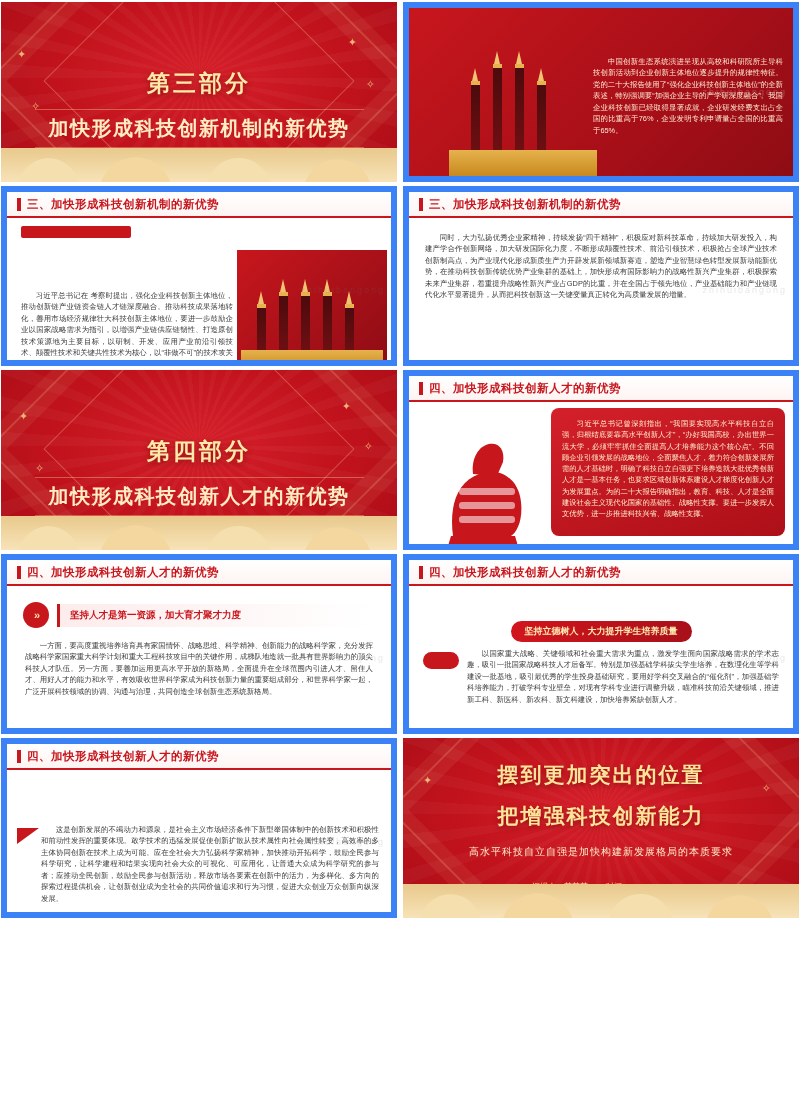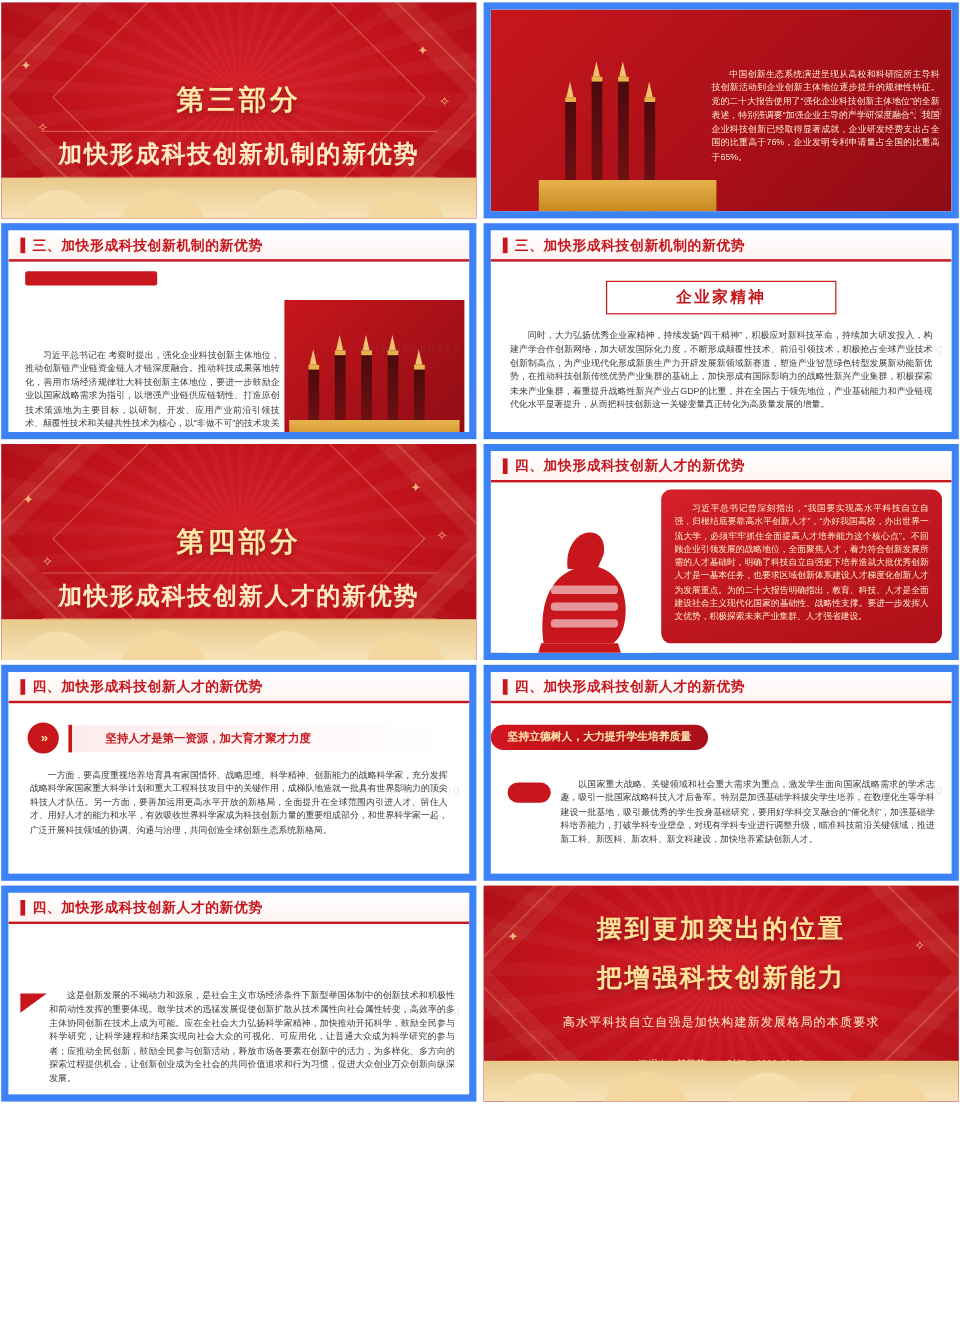--- a/index.html
+++ b/index.html
@@ -132,21 +132,21 @@
   .chevrons {
     width: 26px; height: 26px; border-radius: 50%;
     background: #c8161d; color: #ffe0a0;
     display: flex; align-items: center; justify-content: center;
     font-size: 11px; letter-spacing: -2px; font-weight: bold;
     flex: 0 0 auto;
   }
   .title-pill {
     background: linear-gradient(90deg,#fdecec,#ffffff);
     border-left: 3px solid #c8161d;
-    padding: 5px 28px;
+    padding: 5px 10px;
     font-size: 9.5px; font-weight: bold; color: #c8161d;
   }
   .box-title {
     border: 1.5px solid #c8161d;
     color: #c8161d; font-weight: bold;
     font-size: 13px; text-align: center;
     padding: 4px 0; letter-spacing: 2px;
   }
   .brush-wrap { position: relative; }
   .brush {
@@ -247,21 +247,20 @@
       <div class="watermark wm-dark">zhihuibangong</div>
     </div>
   </div>
 
   <div class="slide content">
     <div class="chead">
       <div class="bar"></div>
       <div class="htxt">三、加快形成科技创新机制的新优势</div>
     </div>
     <div class="cbody">
-      <div class="box-title" style="margin:14px 96px 0 96px;">企业家精神</div>
       <div class="para indent" style="margin:12px 16px 0 16px;">同时，大力弘扬优秀企业家精神，持续发扬“四干精神”，积极应对新科技革命，持续加大研发投入，构建产学合作创新网络，加大研发国际化力度，不断形成颠覆性技术、前沿引领技术，积极抢占全球产业技术创新制高点，为产业现代化形成新质生产力开辟发展新领域新赛道，塑造产业智慧绿色转型发展新动能新优势，在推动科技创新传统优势产业集群的基础上，加快形成有国际影响力的战略性新兴产业集群，积极探索未来产业集群，着重提升战略性新兴产业占GDP的比重，并在全国占于领先地位，产业基础能力和产业链现代化水平显著提升，从而把科技创新这一关键变量真正转化为高质量发展的增量。</div>
       <div class="watermark wm-dark">zhihuibangong</div>
     </div>
   </div>
 
   <div class="slide cover">
     <div class="rays"></div>
     <div class="diamond"></div>
     <div class="diamond2"></div>
     <div class="bird" style="left:18px;top:40px;">✦</div>
@@ -287,21 +286,21 @@
           <g fill="#c8161d">
             <path d="M22 128 L98 128 L92 108 L28 108 Z"></path>
             <path d="M30 108 C26 78 34 54 56 46 C78 38 96 52 98 74 C100 92 94 104 88 108 Z"></path>
             <path d="M50 46 C48 30 56 18 66 16 C76 14 82 22 80 34 L74 48 Z"></path>
             <rect x="36" y="60" width="56" height="7" rx="3" fill="#ffffff" opacity=".55"></rect>
             <rect x="36" y="74" width="56" height="7" rx="3" fill="#ffffff" opacity=".55"></rect>
             <rect x="36" y="88" width="56" height="7" rx="3" fill="#ffffff" opacity=".55"></rect>
           </g>
         </svg>
       </div>
-      <div class="red-card" style="position:absolute;left:142px;right:8px;top:4px;bottom:8px;overflow:hidden;">习近平总书记曾深刻指出，“我国要实现高水平科技自立自强，归根结底要靠高水平创新人才”，“办好我国高校，办出世界一流大学，必须牢牢抓住全面提高人才培养能力这个核心点”。不回顾企业引领发展的战略地位，全面聚焦人才，着力符合创新发展所需的人才基础时，明确了科技自立自强更下培养造就大批优秀创新人才是一基本任务，也要求区域创新体系建设人才梯度化创新人才为发展重点。为的二十大报告明确指出，教育、科技、人才是全面建设社会主义现代化国家的基础性、战略性支撑。要进一步发挥人文优势，积极探索未来产业集群、人才强省建设。</div>
+      <div class="red-card" style="position:absolute;left:142px;right:8px;top:4px;bottom:8px;overflow:hidden;">习近平总书记曾深刻指出，“我国要实现高水平科技自立自强，归根结底要靠高水平创新人才”，“办好我国高校，办出世界一流大学，必须牢牢抓住全面提高人才培养能力这个核心点”。不回顾企业引领发展的战略地位，全面聚焦人才，着力符合创新发展所需的人才基础时，明确了科技自立自强更下培养造就大批优秀创新人才是一基本任务，也要求区域创新体系建设人才梯度化创新人才为发展重点。为的二十大报告明确指出，教育、科技、人才是全面建设社会主义现代化国家的基础性、战略性支撑。要进一步发挥人文优势，进一步推进科技兴省、战略性支撑。</div>
     </div>
   </div>
 
   <div class="slide content">
     <div class="chead">
       <div class="bar"></div>
       <div class="htxt">四、加快形成科技创新人才的新优势</div>
     </div>
     <div class="cbody">
       <div style="display:flex;align-items:center;gap:8px;margin:14px 16px 0 16px;">
@@ -312,21 +311,21 @@
       <div class="watermark wm-dark">zhihuibangong</div>
     </div>
   </div>
 
   <div class="slide content">
     <div class="chead">
       <div class="bar"></div>
       <div class="htxt">四、加快形成科技创新人才的新优势</div>
     </div>
     <div class="cbody">
-      <div style="text-align:left;margin-top:16px;">
+      <div style="text-align:center;margin-top:32px;">
         <span class="redbar-label">坚持立德树人，大力提升学生培养质量</span>
       </div>
       <div style="position:absolute;left:14px;top:64px;width:36px;height:17px;background:#c8161d;border-radius:9px;"></div>
       <div class="para indent" style="position:absolute;left:58px;right:14px;top:60px;">以国家重大战略、关键领域和社会重大需求为重点，激发学生面向国家战略需求的学术志趣，吸引一批国家战略科技人才后备军。特别是加强基础学科拔尖学生培养，在数理化生等学科建设一批基地，吸引最优秀的学生投身基础研究，要用好学科交叉融合的“催化剂”，加强基础学科培养能力，打破学科专业壁垒，对现有学科专业进行调整升级，瞄准科技前沿关键领域，推进新工科、新医科、新农科、新文科建设，加快培养紧缺创新人才。</div>
       <div class="watermark wm-dark">zhihuibangong</div>
     </div>
   </div>
 
   <div class="slide content">
     <div class="chead">

